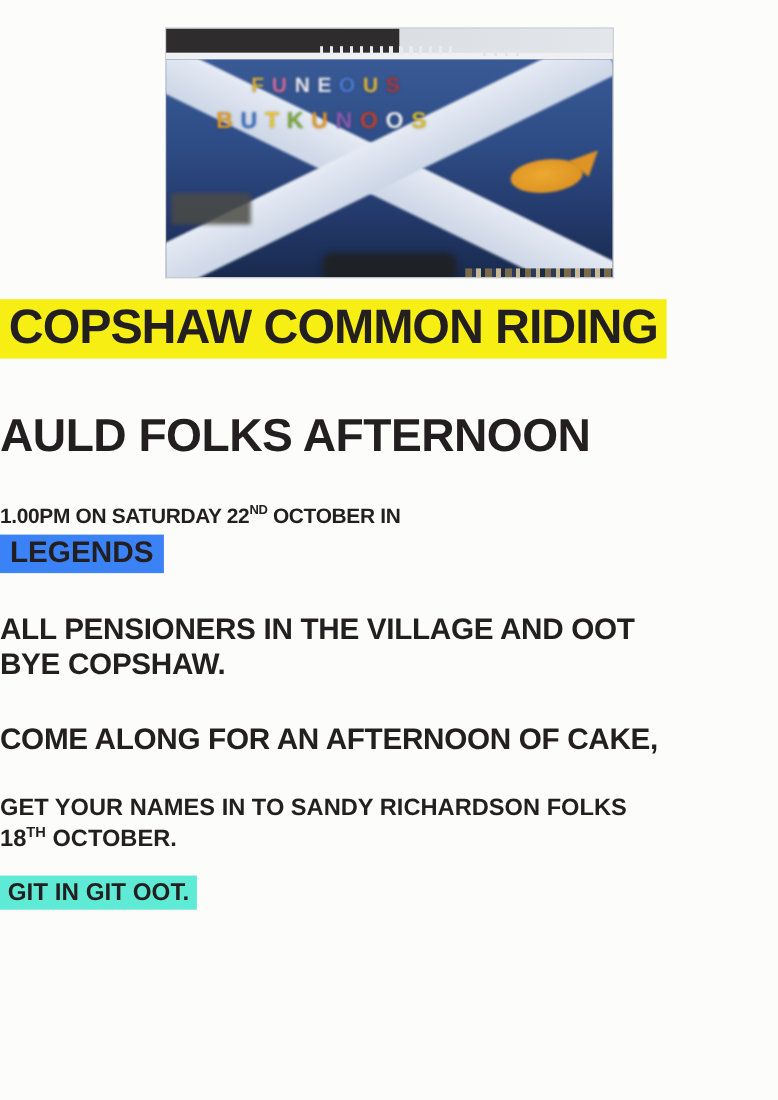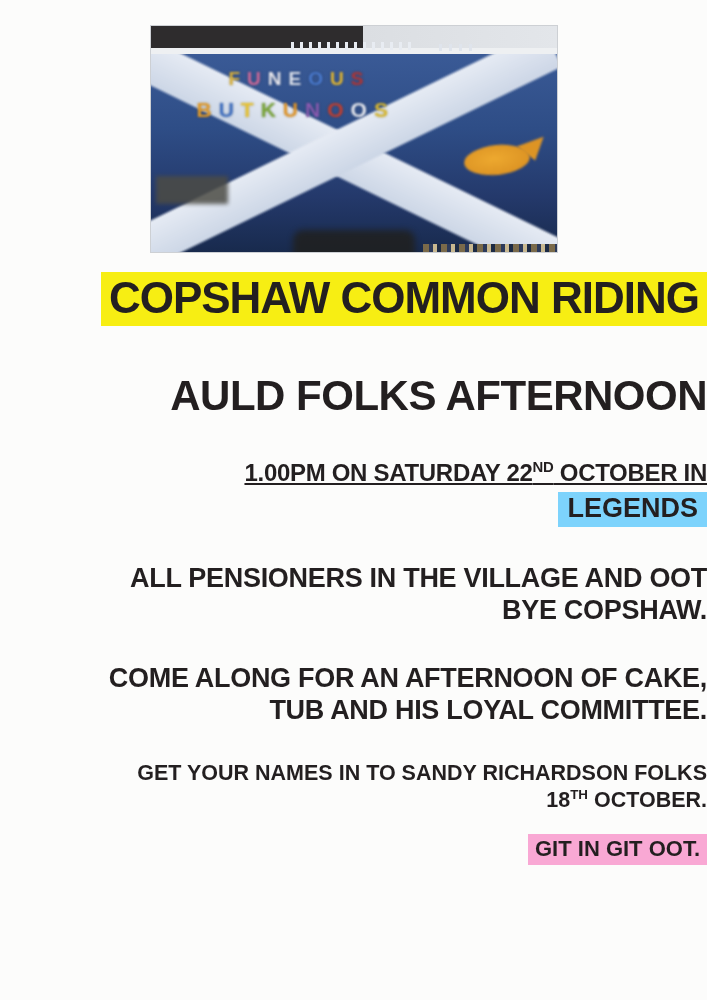--- a/index.html
+++ b/index.html
@@ -53,32 +53,32 @@
   .magnet { font-weight:bold; }
   .dark-rect-left { position:absolute; left:5px; top:122px; width:72px; height:28px; background:#4c4c45; filter:blur(2px); opacity:.85; }
   .dark-blob-bottom { position:absolute; left:142px; top:176px; width:122px; height:46px; background:#20201e; border-radius:10px; filter:blur(3px); opacity:.85; }
   .fish-body { position:absolute; left:313px; top:91px; width:66px; height:30px; background:radial-gradient(ellipse at 45% 45%, #eda92f 0%, #dd9424 70%, #c67f1e 100%); border-radius:50%; transform:rotate(-6deg); filter:blur(1.2px); }
   .fish-tail { position:absolute; left:371px; top:78px; width:0; height:0; border-left:15px solid transparent; border-right:8px solid transparent; border-bottom:24px solid #dd9424; transform:rotate(38deg); filter:blur(1.2px); }
   .bottom-strip { position:absolute; bottom:0; left:272px; right:0; height:8px;
     background:repeating-linear-gradient(90deg,#7a6a4a 0 6px,#2c3a5a 6px 10px,#c8b890 10px 14px,#1c2a44 14px 18px);
     filter:blur(.5px); }
 
   
-  .center { text-align:right; }
+  .center { text-align:left; }
   .title-wrap { margin-top:19px; }
   .title-highlight {
     display:inline-block;
     padding:4px 8px 6px;
     font-size:44px;
     letter-spacing:-1px;
     line-height:1.0;
   }
   .heading { margin-top:46px; font-size:42px; line-height:1.12; letter-spacing:-0.5px; }
-  .block-line { display:block;padding-left:20px; }
-  .when { margin-top:40px; font-size:24px; letter-spacing:-0.3px;text-decoration:underline; }
+  .block-line { display:block; }
+  .when { margin-top:40px; font-size:19px; letter-spacing:-0.3px; }
   .venue-line { margin-top:5px; font-size:27px; }
   .hl-red { display:inline-block; padding:1px 9px 3px; }
   sup.ordinal { font-size:62%; vertical-align:super; line-height:0; }
   .para1 { margin-top:35px; font-size:27px; line-height:1.19; letter-spacing:-0.3px; }
   .para2 { margin-top:36px; font-size:27px; line-height:1.19; letter-spacing:-0.3px; }
   .para3 { margin-top:33px; font-size:21.5px; line-height:1.3; }
   .footer-wrap { margin-top:19px; }
   .footer-highlight { display:inline-block; padding:2px 7px 3px; font-size:22px; }
 </style>
 </head>
@@ -129,35 +129,34 @@
 
   <div class="center heading">
     <span class="block-line">AULD FOLKS AFTERNOON</span>
   </div>
 
   <div class="center when">
     <span>1.00PM ON SATURDAY 22</span><sup class="ordinal">ND</sup><span> OCTOBER IN</span>
   </div>
 
   <div class="center venue-line">
-    <span class="hl-red" style="background: #7dd3fc; margin-left: 36px;">LEGENDS</span>
+    <span class="hl-red" style="background: #3b82f6;">LEGENDS</span>
   </div>
 
   <div class="center para1">
     <span class="block-line">ALL PENSIONERS IN THE VILLAGE AND OOT</span>
     <span class="block-line">BYE COPSHAW.</span>
   </div>
 
   <div class="center para2">
     <span class="block-line">COME ALONG FOR AN AFTERNOON OF CAKE,</span>
-    <span class="block-line">TUB AND HIS LOYAL COMMITTEE.</span>
   </div>
 
   <div class="center para3">
     <span class="block-line">GET YOUR NAMES IN TO SANDY RICHARDSON FOLKS</span>
     <span class="block-line"><span>18</span><sup class="ordinal">TH</sup><span> OCTOBER.</span></span>
   </div>
 
   <div class="center footer-wrap">
-    <span class="footer-highlight" style="background: #f9a8d4;">GIT IN GIT OOT.</span>
+    <span class="footer-highlight" style="background: #5eead4;">GIT IN GIT OOT.</span>
   </div>
 
 </div>
 
 </body></html>

